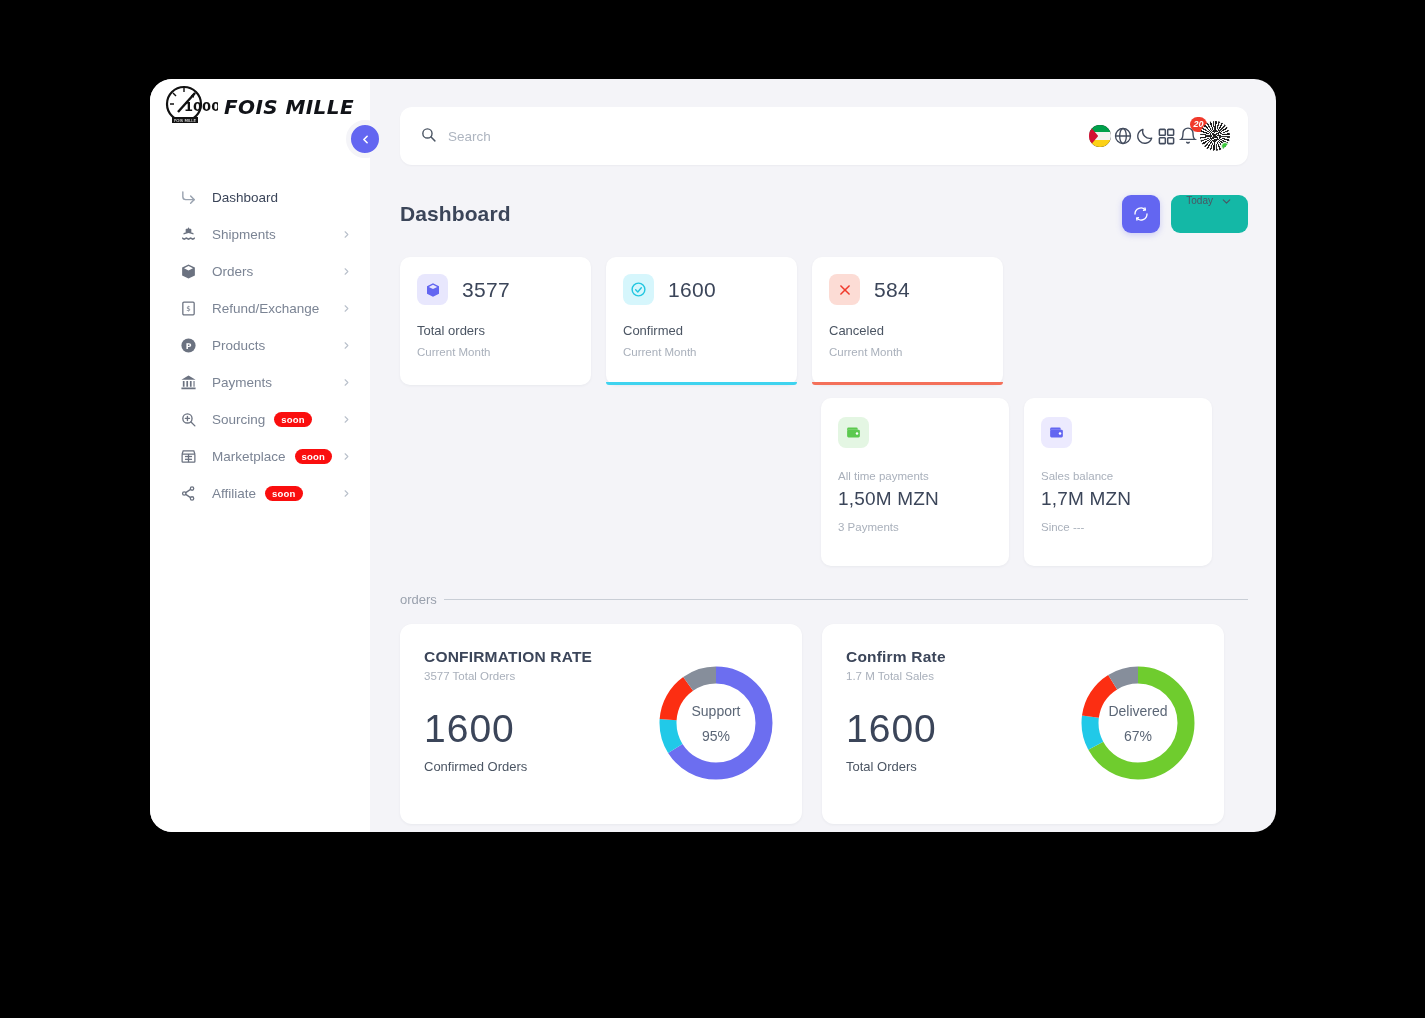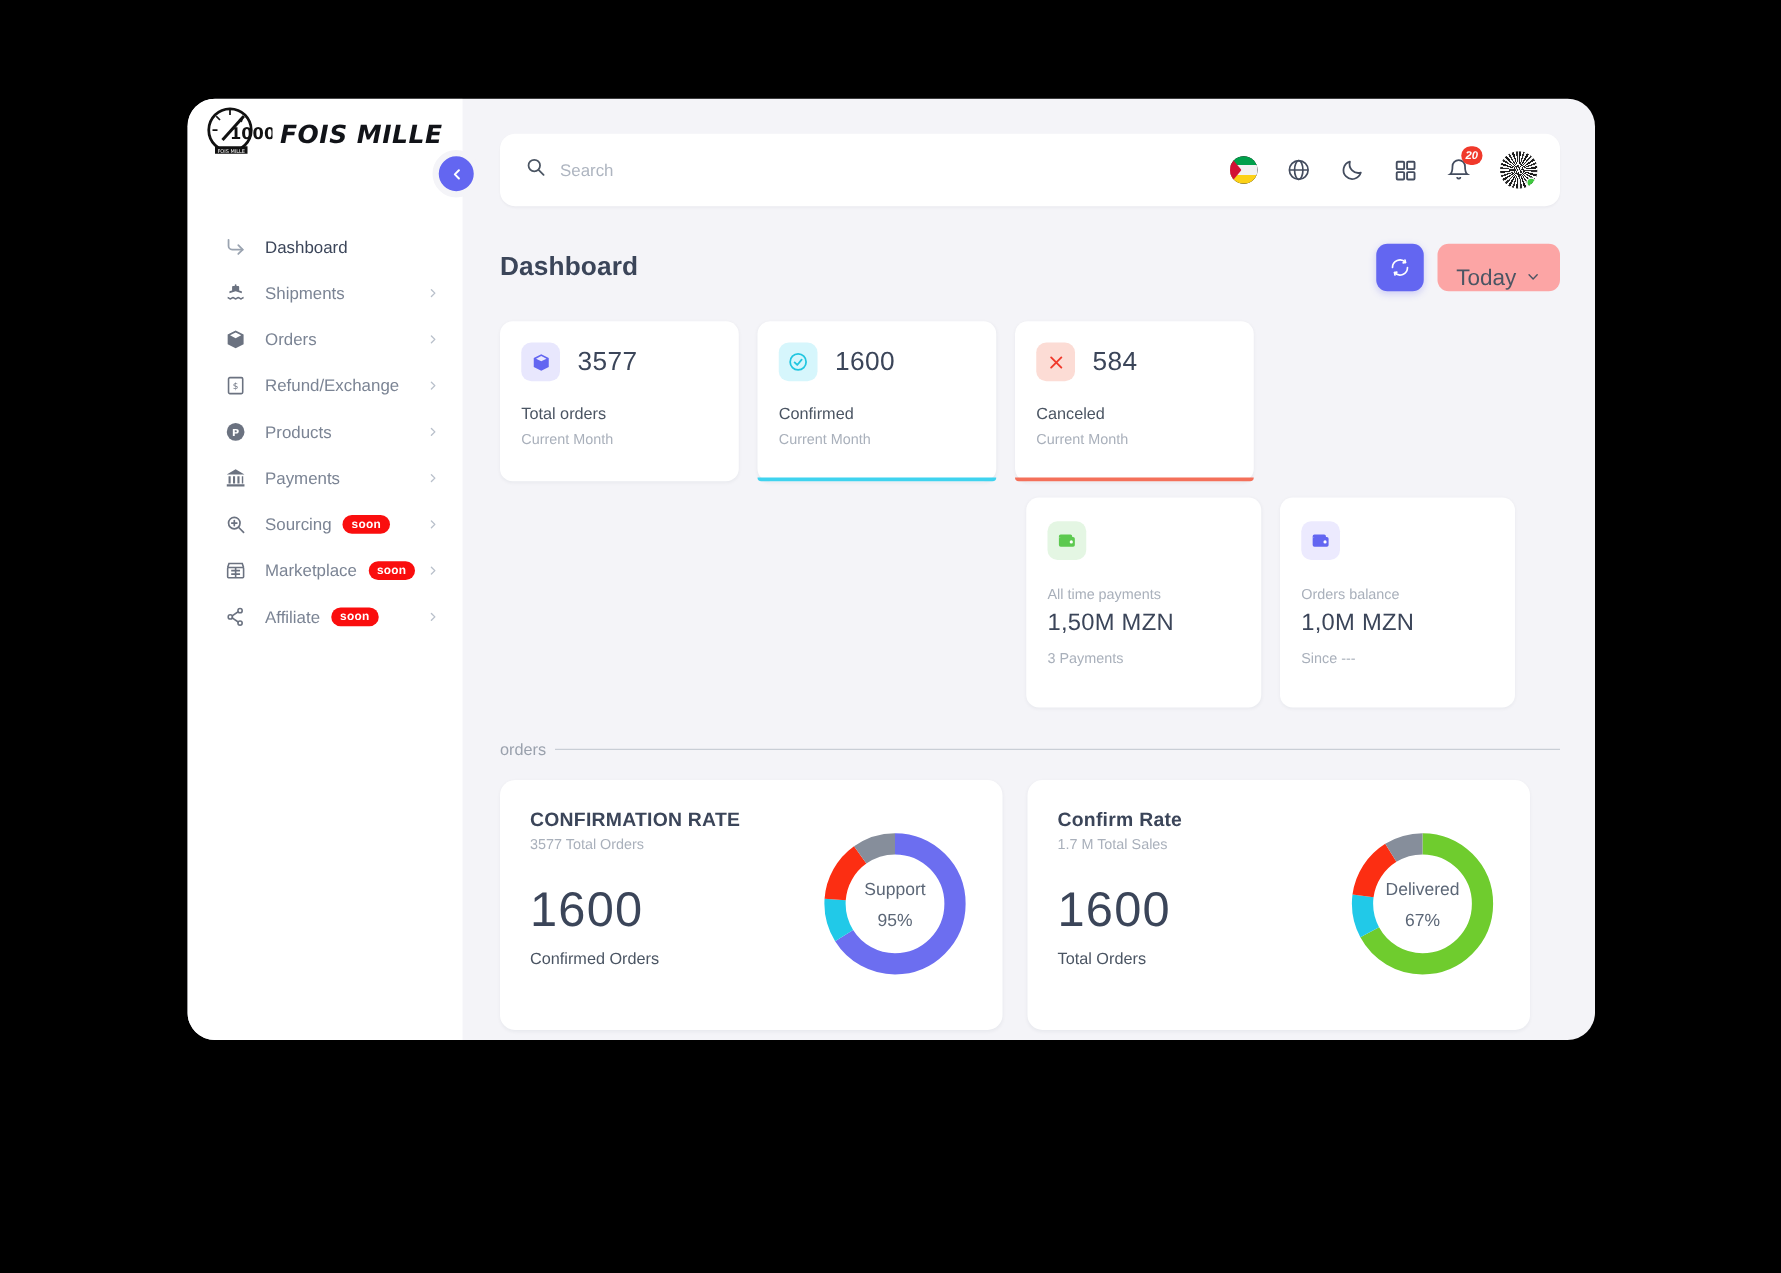--- a/index.html
+++ b/index.html
@@ -114,21 +114,21 @@
   #search-input {
     border: none; outline: none;
     font-size: 13.5px;
     color: #3b4559;
     margin-left: 11px;
     background: transparent;
     width: 320px;
     font-family: "Liberation Sans", sans-serif;
   }
   #search-input::placeholder { color: #aeb5c0; }
-  .topbar-actions { display: flex; align-items: center; gap: 23px; font-style: italic; }
+  .topbar-actions { display: flex; align-items: center; gap: 2px; font-style: italic; }
   .ic-btn { display: flex; align-items: center; justify-content: center; cursor: pointer; color: #434c5e; position: relative; }
   #flag-icon {
     width: 22px; height: 22px; border-radius: 50%;
     overflow: hidden; position: relative;
     background: #000;
   }
   .flag-stripe { position: absolute; left: 0; width: 100%; }
   .notif-badge {
     position: absolute;
     top: -9px; right: -9px;
@@ -176,26 +176,26 @@
   #refresh-btn {
     width: 38px; height: 38px;
     background: #6366f1;
     border-radius: 9px;
     display: flex; align-items: center; justify-content: center;
     cursor: pointer;
     box-shadow: 0 2px 6px rgba(99,102,241,.28);
   }
   #period-select {
     height: 38px;
-    background: #fca5a5;
+    background: #14b8a6;
     border-radius: 9px;
-    display: flex; align-items: flex-end; gap: 7px;
+    display: flex; align-items: flex-start; gap: 7px;
     padding: 0 15px;
     cursor: pointer;
-    font-size: 18px;
+    font-size: 10px;
     color: #4b5563;
   }
 
   
   #stat-row { display: flex; gap: 15px; margin-top: 24px; }
   .stat-card {
     width: 191px; height: 128px;
     background: #fff;
     border-radius: 10px;
     padding: 17px 17px 0 17px;
@@ -600,22 +600,22 @@
       </div>
 
       <div class="pay-card">
         <div class="pay-ico ico-indigo">
           <svg width="17" height="17" viewBox="0 0 24 24" fill="currentColor">
               <path d="M3 7a2 2 0 0 1 2-2h11a2 2 0 0 1 2 2v1H5a2 2 0 0 0-2 2z"></path>
               <rect x="3" y="8" width="18" height="11" rx="2"></rect>
               <circle cx="17" cy="13.5" r="1.8" fill="#fff"></circle>
             </svg>
         </div>
-        <div class="pay-label">Orders balance</div>
-        <div class="pay-value">1,0M MZN</div>
+        <div class="pay-label">Sales balance</div>
+        <div class="pay-value">1,7M MZN</div>
         <div class="pay-sub">Since ---</div>
       </div>
     </div>
 
     <div id="orders-divider">
       <span class="dv-label">orders</span>
       <span class="dv-line"></span>
     </div>
 
     <div id="chart-row">

